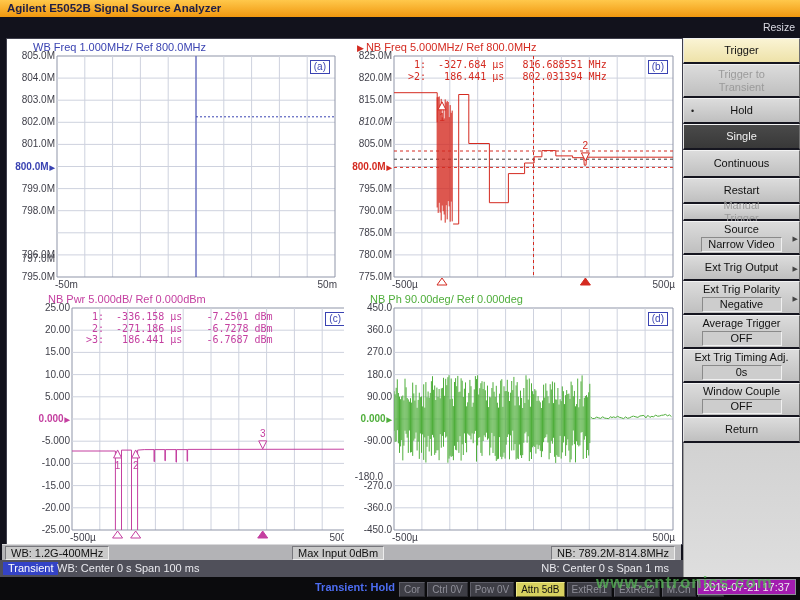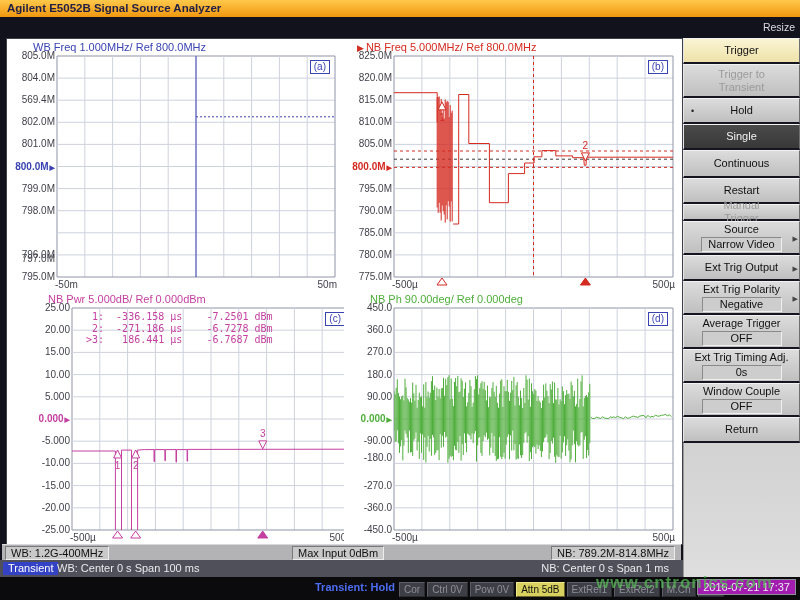--- a/index.html
+++ b/index.html
@@ -70,21 +70,21 @@
 <div class="screen">
   <div class="titlebar">
     <span>Agilent E5052B Signal Source Analyzer</span>
   </div>
 
   <div class="plots" id="plots">
       <div class="panel" style="left: 0px; top: 0px; width: 337px; height: 252px;">
         <div class="phead" style="left: 26px; color: rgb(58, 67, 178);"><span>WB Freq 1.000MHz/ Ref 800.0MHz</span></div>
         <div class="ytick" style="top: 11px;">805.0M</div>
         <div class="ytick" style="top: 33.1px;">804.0M</div>
-        <div class="ytick" style="top: 55.2px;">569.4M</div>
+        <div class="ytick" style="top: 55.2px;">803.0M</div>
         <div class="ytick" style="top: 77.3px;">802.0M</div>
         <div class="ytick" style="top: 99.4px;">801.0M</div>
         <div class="ytick" style="top: 121.5px; color: rgb(58, 67, 178); font-weight: bold;">800.0M<span class="refarr">▶</span></div>
         <div class="ytick" style="top: 143.6px;">799.0M</div>
         <div class="ytick" style="top: 165.7px;">798.0M</div>
         <div class="ytick" style="top: 186px; margin-top: 28px;">797.0M</div>
         <div class="ytick" style="top: 209.9px;">796.0M</div>
         <div class="ytick" style="top: 232px;">795.0M</div>
         <div class="xlab" style="left: 48px; top: 240px;">-50m</div>
         <div class="xlab" style="right: 7px; top: 240px;">50m</div>
@@ -121,21 +121,21 @@
             <path d="M139.0 -22.1L139.0 243.1" fill="none" stroke="#3a43b2" stroke-width="1"></path>
             <path d="M139.0 60.8L278.0 60.8" fill="none" stroke="#3a43b2" stroke-width="1" stroke-dasharray="2,2"></path>
           </g>
         </svg>
       </div>
       <div class="panel" style="left: 337px; top: 0px; width: 338px; height: 252px;">
         <div class="phead" style="left: 13px; color: rgb(212, 42, 32);"><span class="harr">▶</span><span>NB Freq 5.000MHz/ Ref 800.0MHz</span></div>
         <div class="ytick" style="top: 11px;">825.0M</div>
         <div class="ytick" style="top: 33.1px;">820.0M</div>
         <div class="ytick" style="top: 55.2px;">815.0M</div>
-        <div class="ytick" style="top: 77.3px;">810.0M</div>
+        <div class="ytick" style="top: 77.3px; font-style: italic;">810.0M</div>
         <div class="ytick" style="top: 99.4px;">805.0M</div>
         <div class="ytick" style="top: 121.5px; color: rgb(212, 42, 32); font-weight: bold;">800.0M<span class="refarr">▶</span></div>
         <div class="ytick" style="top: 143.6px;">795.0M</div>
         <div class="ytick" style="top: 165.7px;">790.0M</div>
         <div class="ytick" style="top: 187.8px;">785.0M</div>
         <div class="ytick" style="top: 209.9px;">780.0M</div>
         <div class="ytick" style="top: 232px;">775.0M</div>
         <div class="xlab" style="left: 48px; top: 240px;">-500µ</div>
         <div class="xlab" style="right: 7px; top: 240px;">500µ</div>
         <div class="pletter" style="right: 14px; top: 21px;">(b)</div>
@@ -191,20 +191,22 @@
             <path d="M0.0 36.7L43.2 36.7L43.2 66.3" fill="none" stroke="#d42a20" stroke-width="1"></path>
             <path d="M59.1 168.0L64.7 168.0L64.7 38.5L74.8 38.5L74.8 87.5L95.4 87.5L95.4 146.7L114.4 146.7L114.4 117.6L130.6 117.6L130.6 107.0L140.1 107.0L140.1 100.8L147.9 100.8L147.9 94.6L161.8 94.6L161.8 99.9L178.6 99.9L178.6 101.7L189.7 101.7L190.3 109.2L192.0 109.2L192.5 101.2L279.0 101.2" fill="none" stroke="#d42a20" stroke-width="1"></path>
           </g>
           <polygon points="47.988,45.830000000000005 43.988,53.830000000000005 51.988,53.830000000000005" fill="#fff" stroke="#d42a20"></polygon>
           <text x="47.988" y="64.83000000000001" font-size="10" fill="#d42a20" text-anchor="middle">1</text>
           <text x="191.394" y="92.8920000000001" font-size="10" fill="#d42a20" text-anchor="middle">2</text>
           <polygon points="191.394,104.8920000000001 187.394,96.8920000000001 195.394,96.8920000000001" fill="#fff" stroke="#d42a20"></polygon>
           <polygon points="42.988,229 52.988,229 47.988,222" fill="#fff" stroke="#d42a20"></polygon>
           <polygon points="186.394,229 196.394,229 191.394,222" fill="#d42a20" stroke="#d42a20"></polygon>
         </svg>
+        <pre class="readout" style="left: 64px; top: 20px; color: rgb(212, 42, 32);"> 1:  -327.684 µs   816.688551 MHz
+&gt;2:   186.441 µs   802.031394 MHz</pre>
       </div>
       <div class="panel" style="left: 0px; top: 252px; width: 337px; height: 253px; margin-left: 15px;">
         <div class="phead" style="left: 26px; color: rgb(196, 63, 160);"><span>NB Pwr 5.000dB/ Ref 0.000dBm</span></div>
         <div class="ytick" style="top: 11px;">25.00</div>
         <div class="ytick" style="top: 33.2px;">20.00</div>
         <div class="ytick" style="top: 55.4px;">15.00</div>
         <div class="ytick" style="top: 77.6px;">10.00</div>
         <div class="ytick" style="top: 99.8px;">5.000</div>
         <div class="ytick" style="top: 122px; color: rgb(196, 63, 160); font-weight: bold;">0.000<span class="refarr">▶</span></div>
         <div class="ytick" style="top: 144.2px;">-5.000</div>
@@ -262,21 +264,21 @@
       </div>
       <div class="panel" style="left: 337px; top: 252px; width: 338px; height: 253px;">
         <div class="phead" style="left: 26px; color: rgb(79, 174, 59);"><span>NB Ph 90.00deg/ Ref 0.000deg</span></div>
         <div class="ytick" style="top: 11px;">450.0</div>
         <div class="ytick" style="top: 33.2px;">360.0</div>
         <div class="ytick" style="top: 55.4px;">270.0</div>
         <div class="ytick" style="top: 77.6px;">180.0</div>
         <div class="ytick" style="top: 99.8px;">90.00</div>
         <div class="ytick" style="top: 122px; color: rgb(79, 174, 59); font-weight: bold;">0.000<span class="refarr">▶</span></div>
         <div class="ytick" style="top: 144.2px;">-90.00</div>
-        <div class="ytick" style="top: 161px;">-180.0</div>
+        <div class="ytick" style="top: 180px; text-align: center;">-180.0</div>
         <div class="ytick" style="top: 188.6px;">-270.0</div>
         <div class="ytick" style="top: 210.8px;">-360.0</div>
         <div class="ytick" style="top: 233px;">-450.0</div>
         <div class="xlab" style="left: 48px; top: 241px;">-500µ</div>
         <div class="xlab" style="right: 7px; top: 241px;">500µ</div>
         <div class="pletter" style="right: 14px; top: 21px;">(d)</div>
         <svg width="279" height="222" style="position: absolute; left: 50px; top: 17px; overflow: visible;">
           <defs>
             <clipPath id="cp3">
               <rect x="0" y="0" width="279" height="222"></rect>

